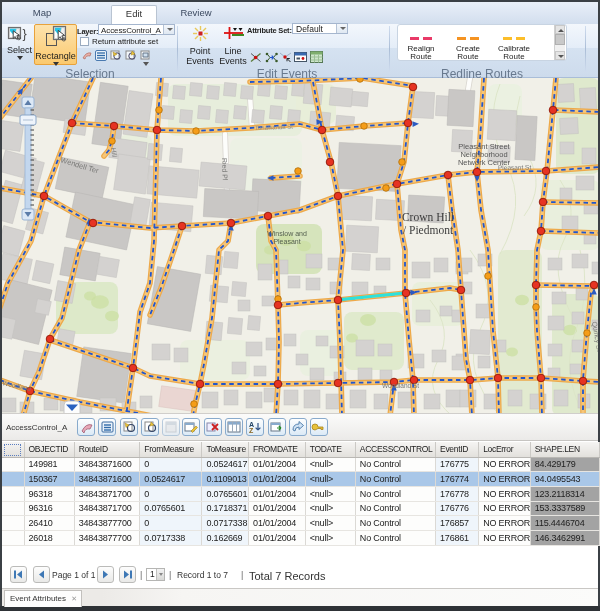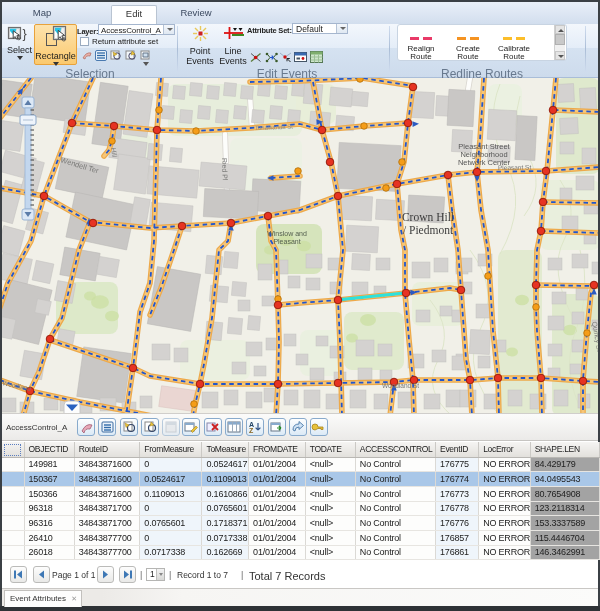--- a/index.html
+++ b/index.html
@@ -707,33 +707,20 @@
         <td class="m">0.1109013</td>
         <td>01/01/2004</td>
         <td>&lt;null&gt;</td>
         <td>No Control</td>
         <td class="m">176774</td>
         <td>NO ERROR</td>
         <td class="s">94.0495543</td>
       </tr>
       <tr>
         <td></td>
-        <td>150366</td>
-        <td>34843871600</td>
-        <td class="m">0.1109013</td>
-        <td class="m">0.1610866</td>
-        <td>01/01/2004</td>
-        <td>&lt;null&gt;</td>
-        <td>No Control</td>
-        <td class="m">176773</td>
-        <td>NO ERROR</td>
-        <td class="s">80.7654908</td>
-      </tr>
-      <tr>
-        <td></td>
         <td>96318</td>
         <td>34843871700</td>
         <td class="m">0</td>
         <td class="m">0.0765601</td>
         <td>01/01/2004</td>
         <td>&lt;null&gt;</td>
         <td>No Control</td>
         <td class="m">176778</td>
         <td>NO ERROR</td>
         <td class="s">123.2118314</td>

